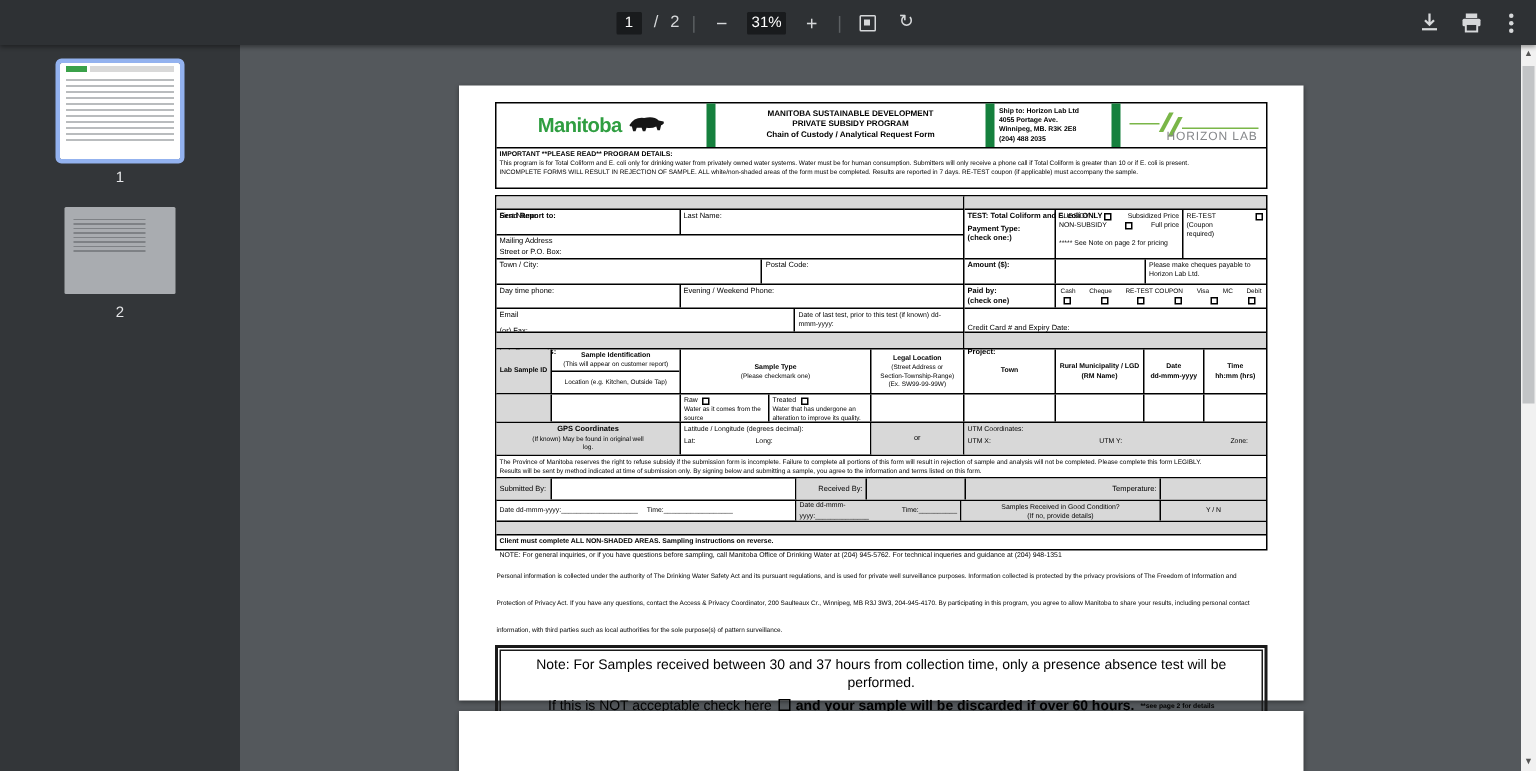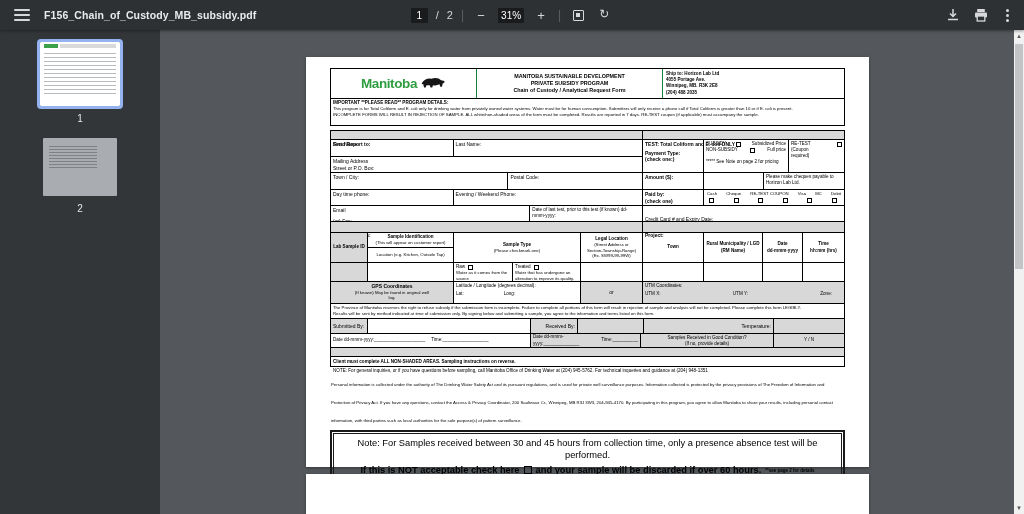--- a/index.html
+++ b/index.html
@@ -62,21 +62,21 @@
   .ctr { text-align:center; }
   .cell { border-right:1px solid #000; padding:1px 2px; overflow:hidden; }
   .cell:last-child { border-right:none; }
   .rb { border-bottom:1px solid #000; }
   .cb { display:inline-block; width:5px; height:5px; border:1px solid #000; background:#fff;
         vertical-align:middle; flex:none; }
 
   
   .blockA { height:58px; }
   .hrow { display:flex; height:30px; border-bottom:1px solid #000; }
-  .hcell { border-right:1px solid #15803d; overflow:hidden; position:relative; }
+  .hcell { border-right:6px solid #15803d; overflow:hidden; position:relative; }
   .hcell:last-child { border-right:none; }
   .logo-cell { width:146px; display:flex; align-items:center; justify-content:center; gap:3px; }
   .manitoba-word { color:#2f9e41; font-weight:700; font-size:13.5px; letter-spacing:-.4px; }
   .title-cell { width:186px; display:flex; flex-direction:column; justify-content:center; }
   .ship-cell { width:84px; padding:2px 3px; }
   .horizon-cell { width:97px; display:flex; align-items:center; justify-content:center; }
   .hz { position:relative; width:86px; height:22px; }
   .hz .ln { position:absolute; height:1.6px; background:#7ab648; }
   .hz .bar { position:absolute; width:3.4px; height:13px; background:#7ab648; transform:skewX(-28deg); }
   .hz .txt { position:absolute; right:0; bottom:0; color:#85878a; font-size:8px; letter-spacing:.6px; }
@@ -119,28 +119,20 @@
               display:flex; align-items:center; justify-content:center; cursor:pointer; }
   .sb-up { top:0; } .sb-down { bottom:0; }
   .sb-thumb { position:absolute; left:1px; top:14px; width:8px; height:225px; background:#c2c4c6; cursor:pointer; }
 </style>
 </head>
 <body>
 
 <div class="app">
 
   <div class="toolbar">
-    <div class="tb-left">
-      <div class="burger">
-          <i></i>
-          <i></i>
-          <i></i>
-        </div>
-      <span class="filename">F156_Chain_of_Custody_MB_subsidy.pdf</span>
-    </div>
     <div class="tb-center">
       <span class="numbox">1</span>
       <span>/</span>
       <span>2</span>
       <span class="tb-sep">|</span>
       <button class="tb-btn">−</button>
       <span class="numbox">31%</span>
       <button class="tb-btn">+</button>
       <span class="tb-sep">|</span>
       <span class="tb-btn">
@@ -202,20 +194,29 @@
               <div class="t55 b">MANITOBA SUSTAINABLE DEVELOPMENT</div>
               <div class="t55 b">PRIVATE SUBSIDY PROGRAM</div>
               <div class="t55 b">Chain of Custody / Analytical Request Form</div>
             </div>
             <div class="hcell ship-cell">
               <div class="t45 b">Ship to: Horizon Lab Ltd</div>
               <div class="t45 b">4055 Portage Ave.</div>
               <div class="t45 b">Winnipeg, MB. R3K 2E8</div>
               <div class="t45 b">(204) 488 2035</div>
             </div>
+            <div class="hcell horizon-cell">
+              <div class="hz">
+                <span class="ln" style="top:9px;left:0;width:20px;"></span>
+                <span class="bar" style="top:2px;left:23px;"></span>
+                <span class="bar" style="top:5px;left:29px;"></span>
+                <span class="ln" style="top:12px;left:35px;width:51px;"></span>
+                <span class="txt">HORIZON LAB</span>
+              </div>
+            </div>
           </div>
           <div class="important">
             <div class="t45 b">IMPORTANT **PLEASE READ** PROGRAM DETAILS:</div>
             <div class="t4">This program is for Total Coliform and E. coli  only for drinking water from privately owned water systems.  Water must be for human consumption.  Submitters will only receive a phone call if Total Coliform is greater than 10 or if E. coli  is present.</div>
             <div class="t4">INCOMPLETE FORMS WILL RESULT IN REJECTION OF SAMPLE.  ALL white/non-shaded areas of the form must be completed.  Results are reported in 7 days.  RE-TEST coupon (if  applicable) must accompany the sample.</div>
           </div>
         </div>
 
         <div class="blockB">
 
@@ -467,23 +468,23 @@
             <span class="t45">NOTE: For general inquiries, or if you have questions before sampling, call Manitoba Office of Drinking Water at (204) 945-5762.  For technical inqueries and guidance at (204) 948-1351</span>
           </div>
         </div>
 
         <div class="privacy">
           <span class="t4">Personal information is collected under the authority of The Drinking Water Safety Act and its pursuant  regulations, and is used for private well surveillance purposes. Information collected is protected by the privacy provisions of The Freedom of Information and Protection of Privacy Act. If you have any questions, contact the Access &amp; Privacy Coordinator, 200 Saulteaux Cr., Winnipeg, MB R3J 3W3, 204-945-4170. By participating in this program, you agree to allow Manitoba to share your results, including personal contact information, with third parties such as local authorities for the sole purpose(s) of pattern surveillance.</span>
         </div>
 
         <div class="notebox">
           <div class="notebox-in">
-            <div class="nb1">Note: For Samples received between 30 and 45 hours from collection time, only a presence absence test will be performed.</div>
+            <div class="nb1">Note: For Samples received between 30 and 37 hours from collection time, only a presence absence test will be performed.</div>
             <div class="nb2">
-              <span class="b" style="font-weight:700;">If this is NOT acceptable check here</span>
+              <span class="b" style="font-weight:400;">If this is NOT acceptable check here</span>
               <span class="nbcb"></span>
               <span style="font-weight:600;">and your sample will be discarded if over 60 hours.</span>
               <span class="nbtiny">**see page 2 for details</span>
             </div>
           </div>
         </div>
 
       </div>
     </div>
 

